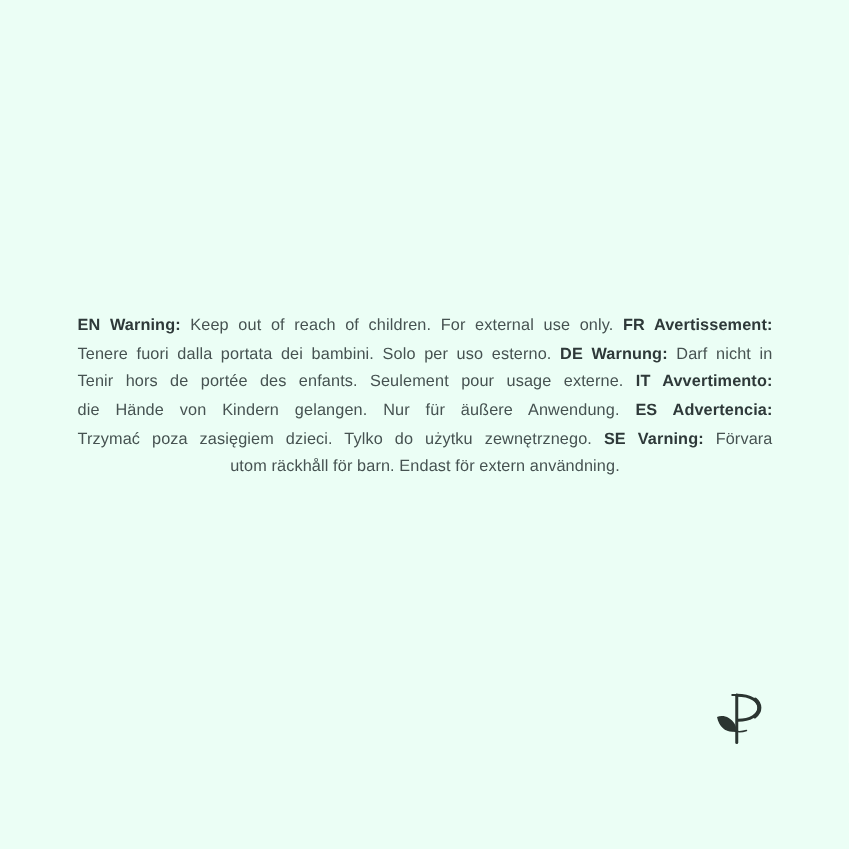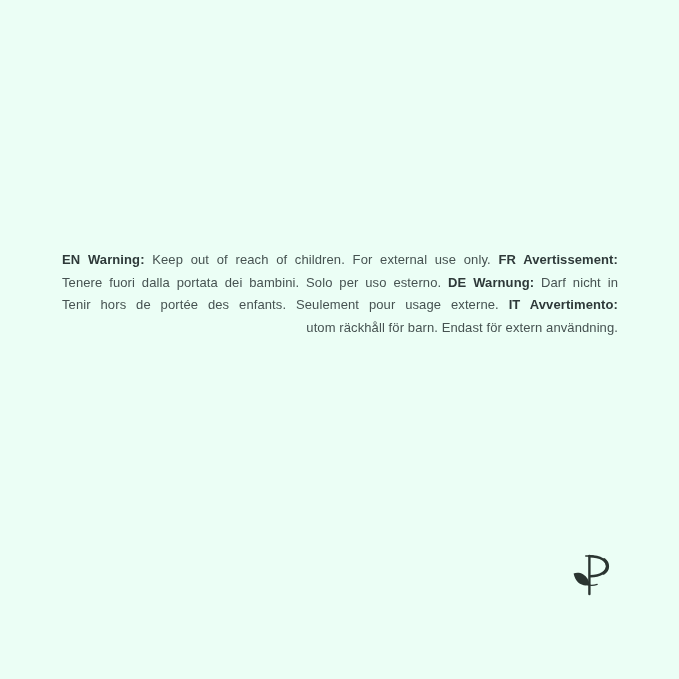--- a/index.html
+++ b/index.html
@@ -24,21 +24,21 @@
     top: 249px;
     width: 556px;
     color: var(--fg);
     font-size: 13px;
     letter-spacing: 0.1px;
   }
   .warn-line {
     height: 22.7px;
     line-height: 22.7px;
     overflow: hidden;
-    text-align: right;
+    text-align: center;
     white-space: normal;
   }
   .warn-line.justify { text-align: justify; }
   .warn-line.justify::after {
     content: "";
     display: inline-block;
     width: 100%;
     height: 0;
   }
   .warn-line .bold { font-weight: 700; color: var(--fg-bold); }
@@ -54,20 +54,22 @@
 </style>
 </head>
 <body>
 
 <div class="canvas">
 
   <div class="warning">
       <div class="warn-line justify"><span class="bold">EN Warning:</span><span class="reg"> Keep out of reach of children. For external use only. </span><span class="bold">FR Avertissement:</span></div>
       <div class="warn-line justify"><span class="reg">Tenere fuori dalla portata dei bambini. Solo per uso esterno. </span><span class="bold">DE Warnung:</span><span class="reg"> Darf nicht in</span></div>
       <div class="warn-line justify"><span class="reg">Tenir hors de portée des enfants. Seulement pour usage externe. </span><span class="bold">IT Avvertimento:</span></div>
+      <div class="warn-line justify"><span class="reg">die Hände von Kindern gelangen. Nur für äußere Anwendung. </span><span class="bold">ES Advertencia:</span></div>
+      <div class="warn-line justify"><span class="reg">Trzymać poza zasięgiem dzieci. Tylko do użytku zewnętrznego. </span><span class="bold">SE Varning:</span><span class="reg"> Förvara</span></div>
       <div class="warn-line"><span class="reg">utom räckhåll för barn. Endast för extern användning.</span></div>
     </div>
 
   <div class="logo">
     <svg viewBox="0 0 44 44" fill="none" stroke="currentColor" stroke-linecap="round">
       <title>P</title>
 
       <path d="M16.8 3 L 24 3" stroke-width="1.6"></path>
 
       <path d="M20.4 3 L 20.4 41" stroke-width="2.4"></path>

